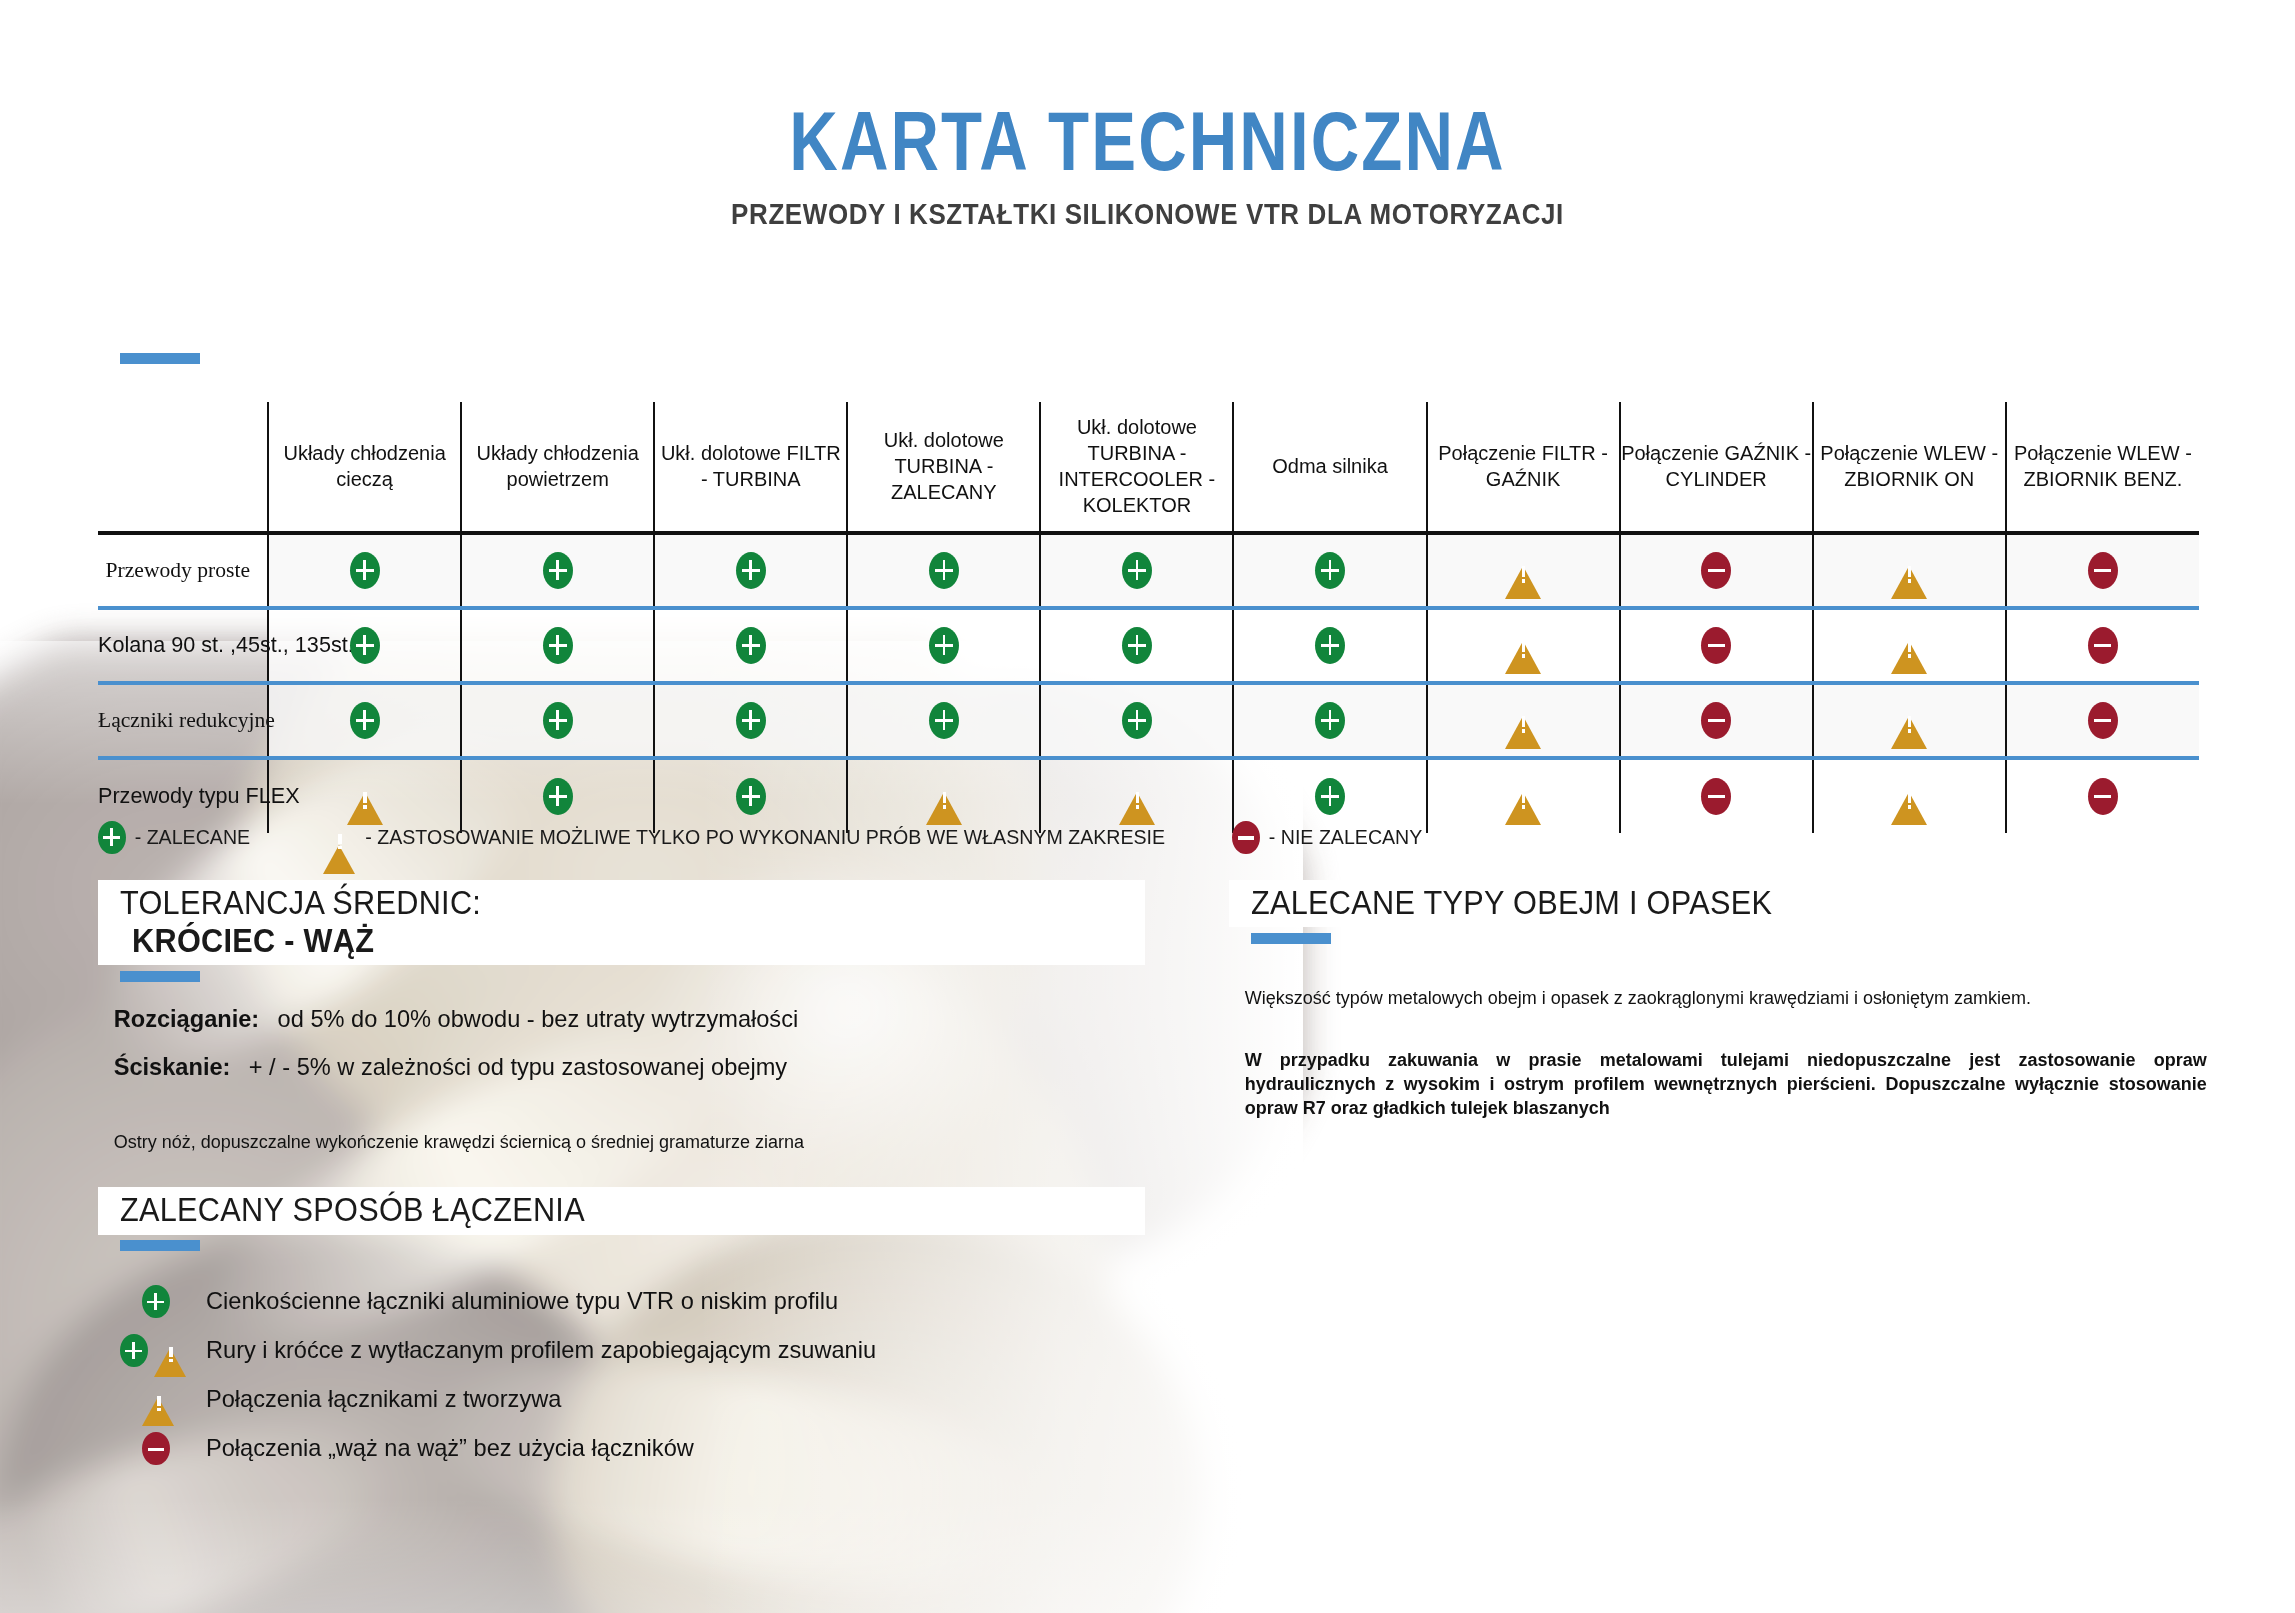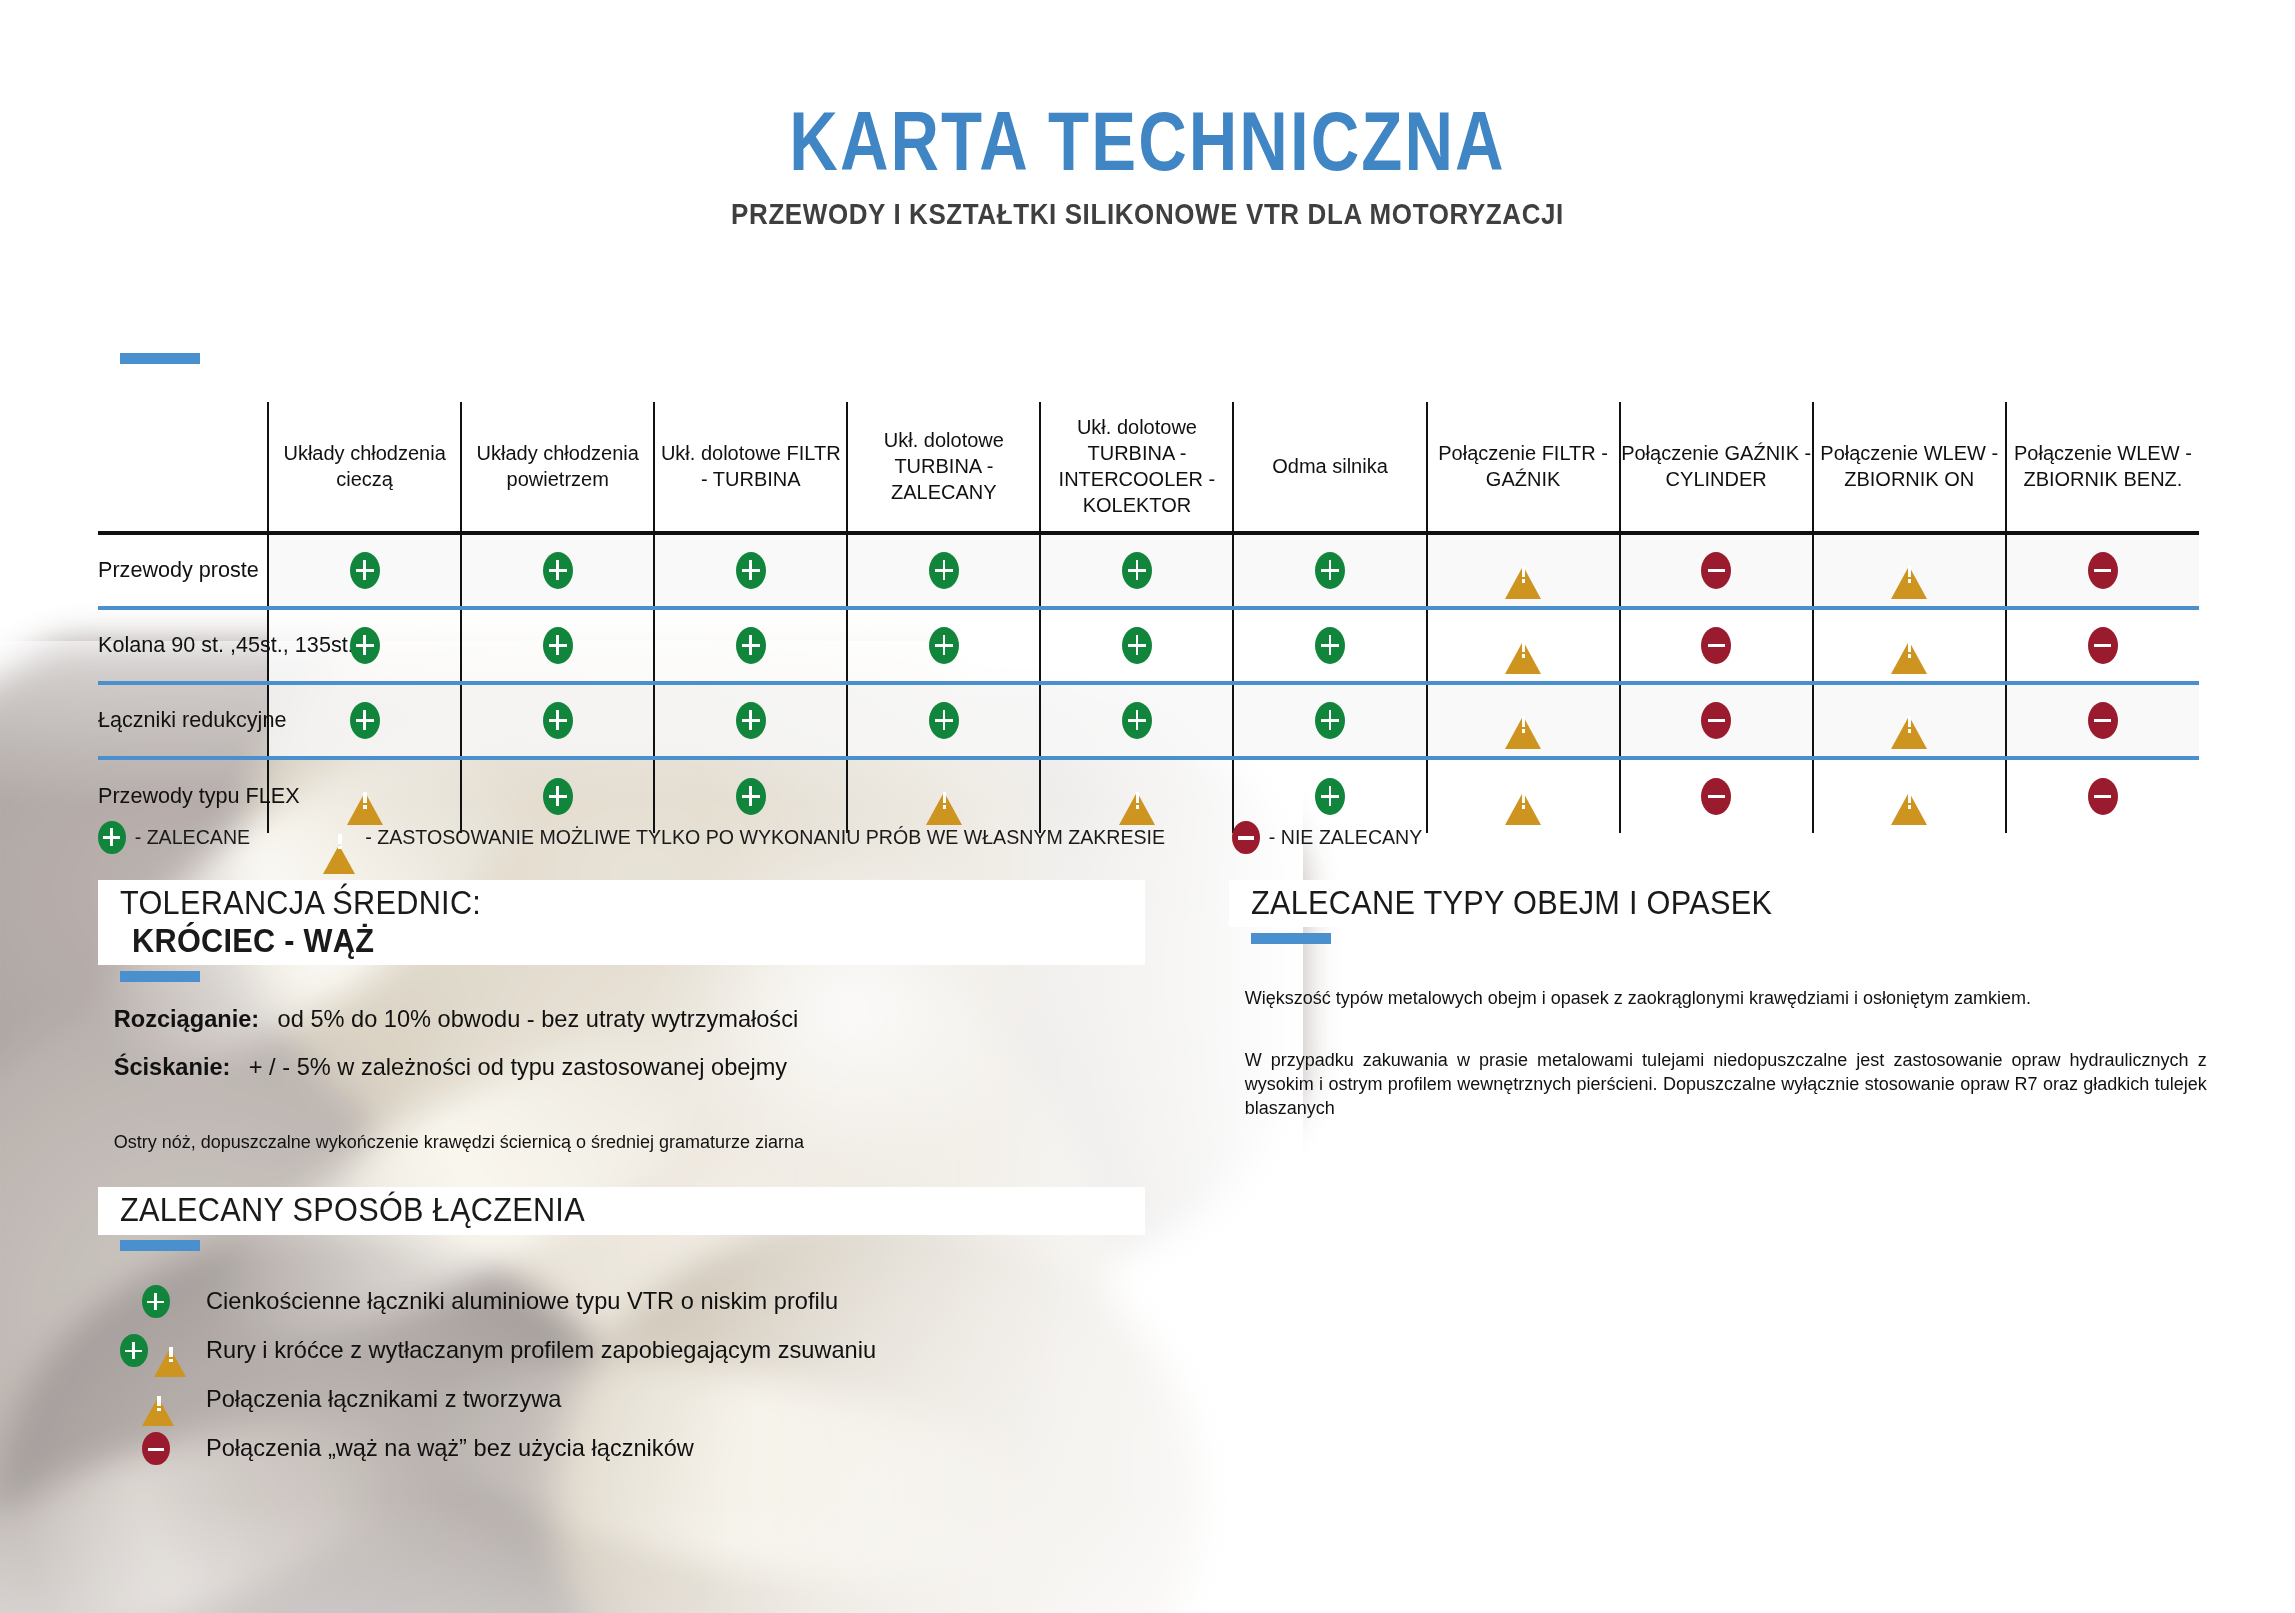--- a/index.html
+++ b/index.html
@@ -159,21 +159,21 @@
     border-left: none;
     border-bottom: 4.6px solid #4A90CE;
     text-align: right;
     padding-right: 17px;
     font-size: 21.6px;
     color: #111;
     white-space: nowrap;
   }
   tbody tr:last-child td { border-bottom: none; }
   tbody tr.striped td { background: rgba(248,248,248,0.80); }
-  tbody tr.striped td.rowlabel { background: transparent; }
+  tbody tr.striped td.rowlabel { background: transparent; font-family: Liberation Serif, serif; }
   tbody tr.plain td { background: rgba(255,255,255,0.78); }
   tbody tr.plain td.rowlabel { background: transparent; }
   tbody tr.last-row td { background: transparent; }
 
   
   .ic { display: inline-block; position: relative; vertical-align: middle; }
 
   .ic-plus {
     width: 30px; height: 37px;
     background: #11853B;
@@ -469,17 +469,17 @@
       <div class="sec-head-bar" style="padding-right:196px;">
         <span class="h-text">ZALECANE TYPY OBEJM I OPASEK</span>
       </div>
       <div class="accent-bar"></div>
     </div>
 
     <div class="sp-64"></div>
     <div class="para" style="width:969px;">Większość typów metalowych obejm i opasek  z zaokrąglonymi krawędziami i osłoniętym zamkiem.</div>
 
     <div class="sp-58"></div>
-    <div class="para justify" style="width:962px;">W przypadku zakuwania w prasie metalowami tulejami niedopuszczalne jest zastosowanie opraw hydraulicznych z wysokim i ostrym profilem wewnętrznych pierścieni. Dopuszczalne wyłącznie stosowanie opraw R7 oraz gładkich tulejek blaszanych</div>
+    <div class="para justify" style="width:962px;font-weight:bold;">W przypadku zakuwania w prasie metalowami tulejami niedopuszczalne jest zastosowanie opraw hydraulicznych z wysokim i ostrym profilem wewnętrznych pierścieni. Dopuszczalne wyłącznie stosowanie opraw R7 oraz gładkich tulejek blaszanych</div>
   </div>
 
 </div>
 
 
 </body></html>

